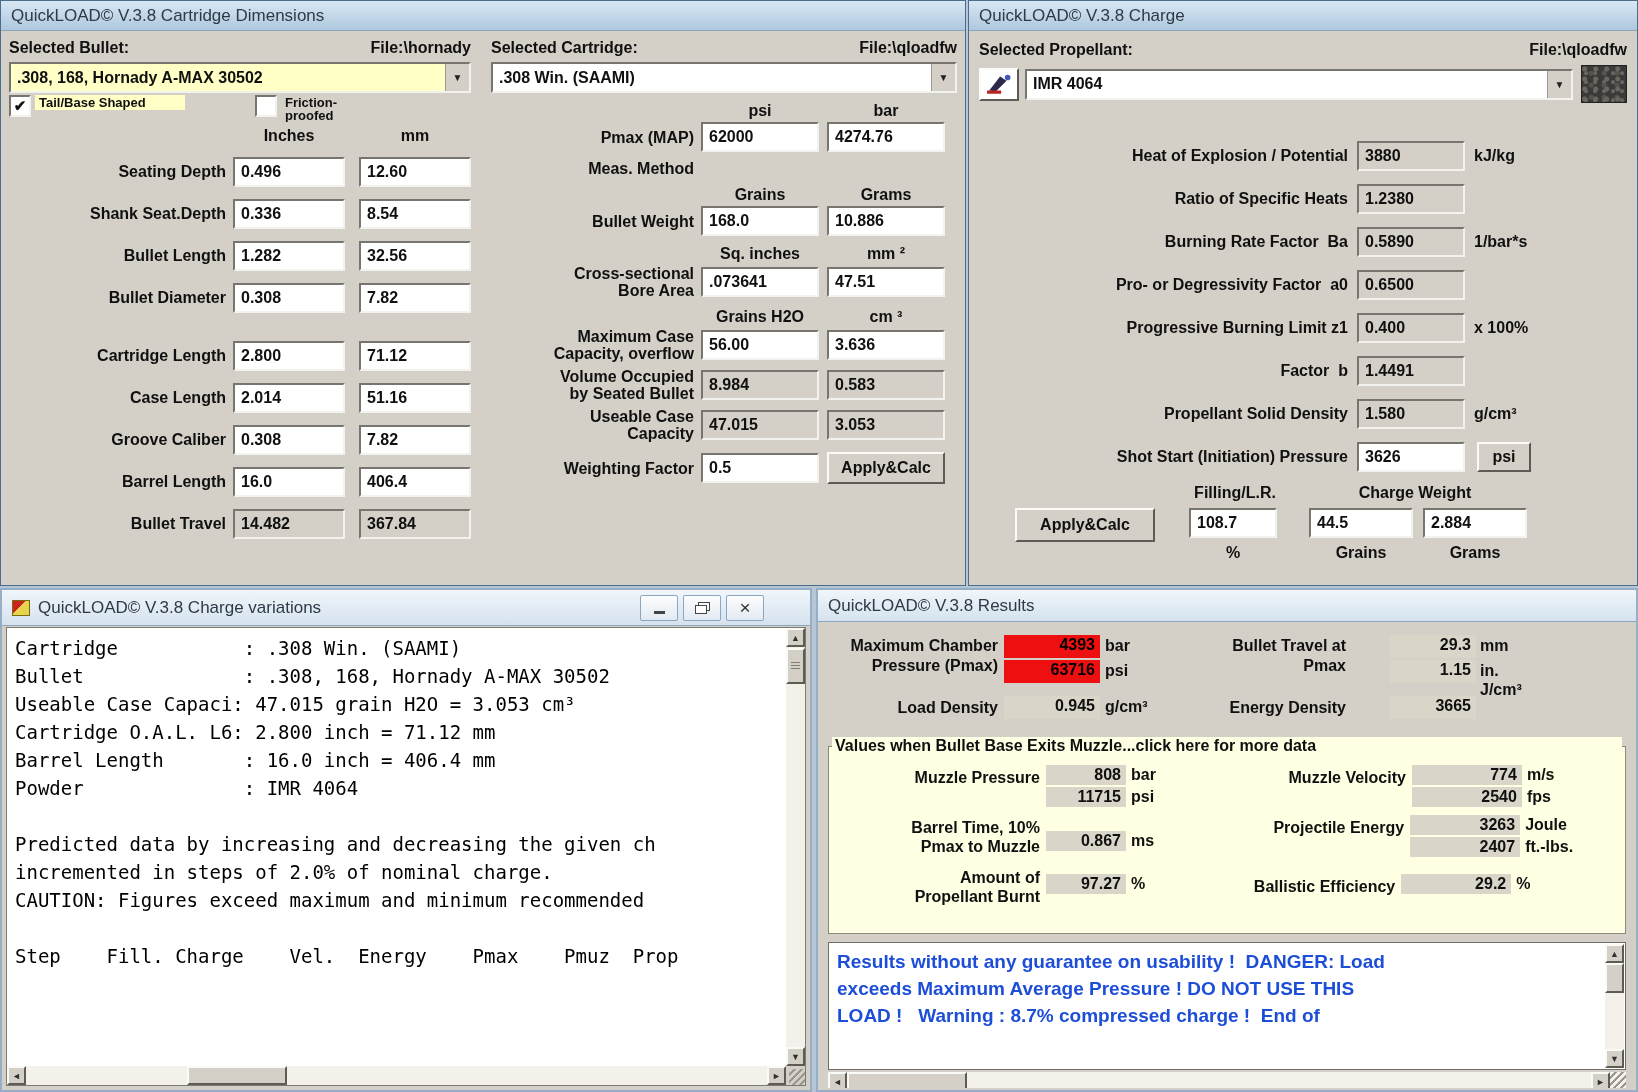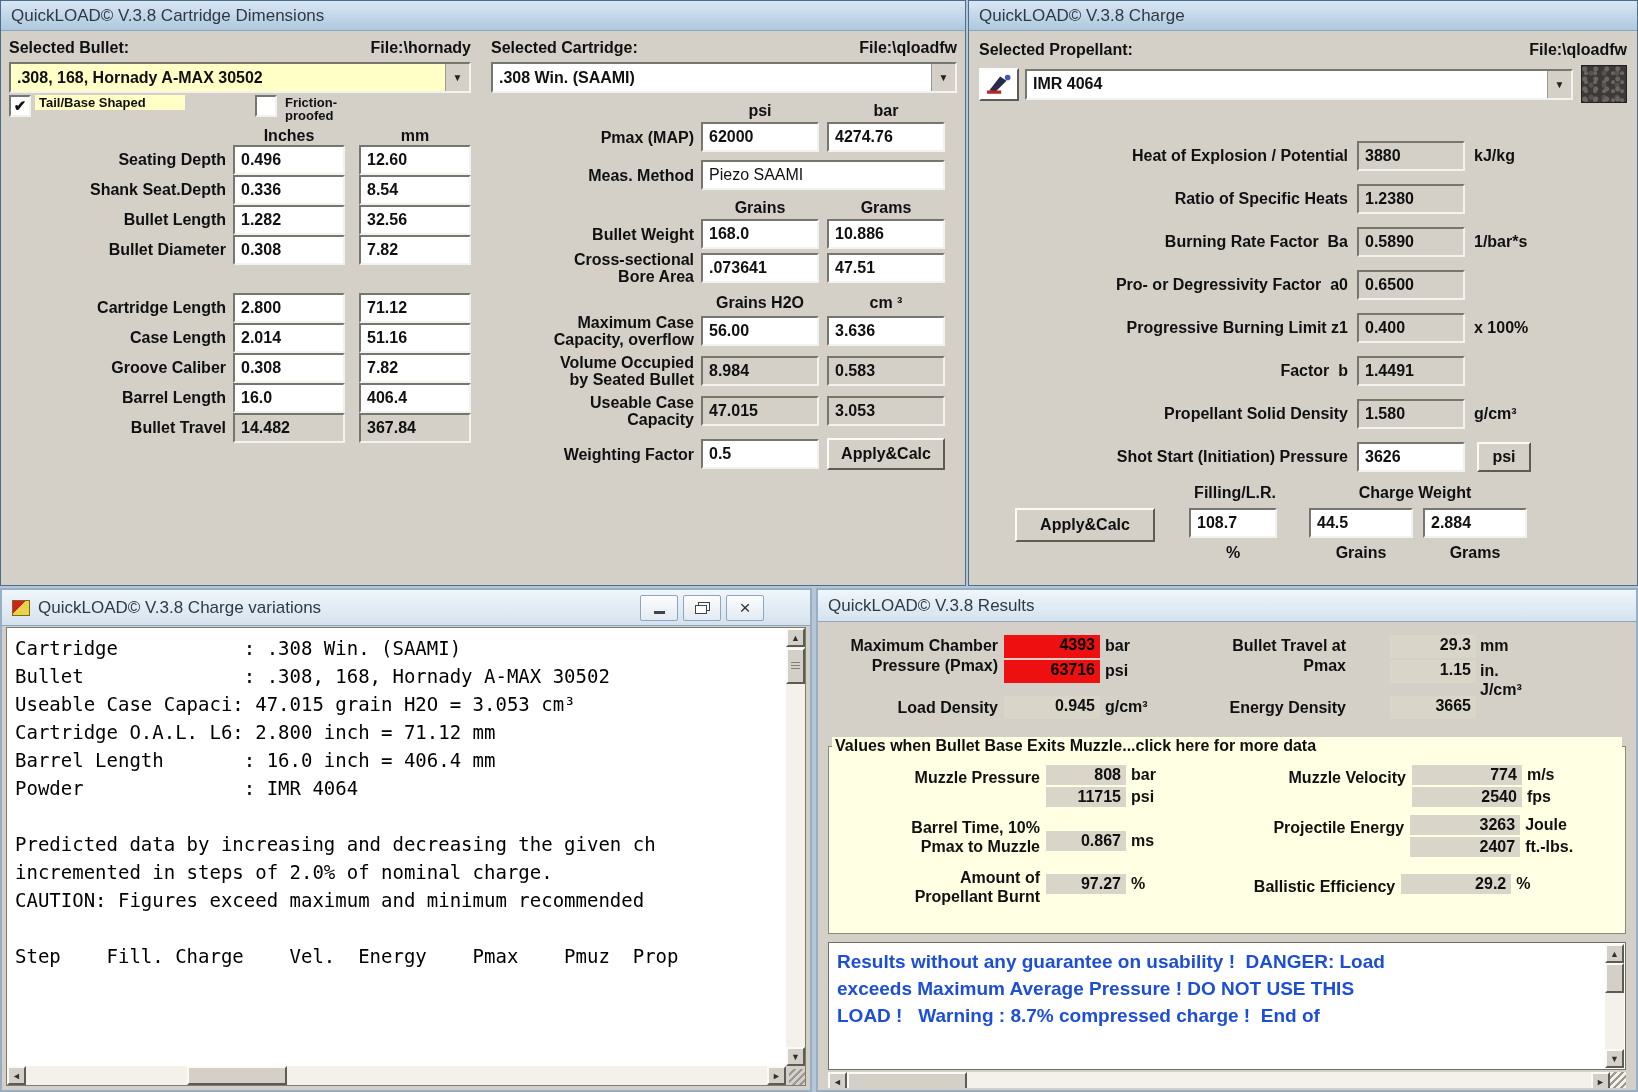--- a/index.html
+++ b/index.html
@@ -27,21 +27,21 @@
   .p1-left{position:absolute;left:8px;top:36px;width:462px}
   .p1-right{position:absolute;left:490px;top:36px;width:466px}
   .cb-row{display:flex;height:27px;margin-top:2px;overflow:hidden;align-items:flex-start}
   .cb{flex:none;width:22px;height:22px;background:#fff;border:2px solid;border-color:#76766e #f2f2ee #f2f2ee #76766e;display:flex;align-items:center;justify-content:center;font-size:15px;font-weight:bold}
   .cb-lbl{font-size:13px;line-height:13px;font-weight:bold;width:96px;padding:1px 4px;margin-left:4px}
   .cb-lbl.yellow{background:#ffffc6;width:150px}
   .cb2{margin-left:70px}
   .unit-row{display:flex;margin-top:5px}
   .uh{font-weight:bold;font-size:16px;text-align:center;display:inline-block}
   .sp224{width:224px}.sp210{width:210px}.sp14{width:14px}.sp8{width:8px}
-  .dim-row{display:flex;align-items:center;margin-top:0}
+  .dim-row{display:flex;align-items:center;margin-top:12px}
   .dim-row.gap{margin-top:28px}
   .dim-lbl{width:224px;text-align:right;padding-right:7px;font-weight:bold;font-size:16px}
   .runit{display:flex;margin-top:9px}
   .rrow{display:flex;align-items:center;margin-top:2px}
   .rrow.mt6{margin-top:6px}.rrow.mt8{margin-top:8px}.rrow.mt10{margin-top:10px}
   .rlbl{width:210px;text-align:right;padding-right:7px;font-weight:bold;font-size:16px;line-height:17px;white-space:pre-line}
   
   .p2-body{position:absolute;left:10px;right:10px;top:30px;bottom:0}
   .p2-body .sel-row{margin-top:8px}
   .p2-combo-row{display:flex;align-items:center;margin-top:4px}
@@ -197,32 +197,37 @@
         <span class="sp8"></span>
         <span class="uh w118">bar</span>
       </div>
       <div class="rrow">
         <span class="rlbl">Pmax (MAP)</span>
         <span class="field w118">62000</span>
         <span class="field w118 ml8">4274.76</span>
       </div>
       <div class="rrow mt8">
         <span class="rlbl">Meas. Method</span>
-        <span class="field w244 normal">Piezo SAAMI</span>
       </div>
       <div class="runit">
         <span class="sp210"></span>
         <span class="uh w118">Grains</span>
         <span class="sp8"></span>
         <span class="uh w118">Grams</span>
       </div>
       <div class="rrow">
         <span class="rlbl">Bullet Weight</span>
         <span class="field w118">168.0</span>
         <span class="field w118 ml8">10.886</span>
+      </div>
+      <div class="runit">
+        <span class="sp210"></span>
+        <span class="uh w118">Sq. inches</span>
+        <span class="sp8"></span>
+        <span class="uh w118">mm ²</span>
       </div>
       <div class="rrow">
         <span class="rlbl">Cross-sectional
 Bore Area</span>
         <span class="field w118">.073641</span>
         <span class="field w118 ml8">47.51</span>
       </div>
       <div class="runit">
         <span class="sp210"></span>
         <span class="uh w118">Grains H2O</span>

